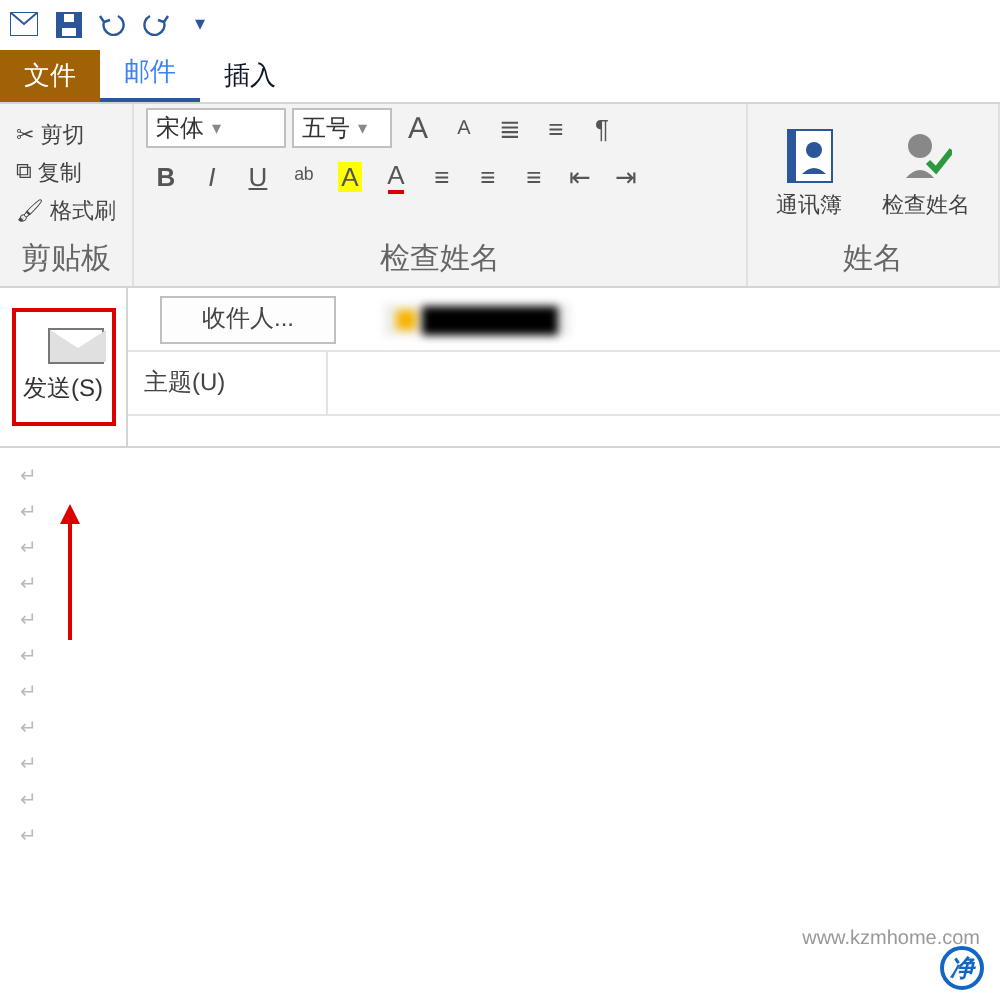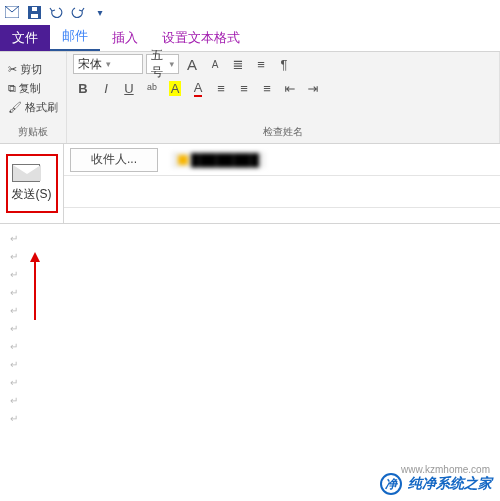--- a/index.html
+++ b/index.html
@@ -1,45 +1,45 @@
 <!DOCTYPE html>
 <html><head>
 <meta charset="utf-8">
 <style>
 *{margin:0;padding:0;box-sizing:border-box;font-family:"Microsoft YaHei","SimSun",sans-serif}
 body{width:500px;height:501px;overflow:hidden;background:#fff;font-size:12px;position:relative}
 .titlebar{height:24px;background:#fff;display:flex;align-items:center;padding:0 4px;gap:6px}
 .tb-ico{width:16px;height:16px;display:flex;align-items:center;justify-content:center}
 .tabs{height:28px;background:#fff;display:flex;align-items:end;border-bottom:1px solid #d4d4d4}
-.tab{padding:4px 12px;font-size:13px;color:#a21caf}
-.tab.file{background:#4c1d95;color:#fff}
+.tab{padding:4px 12px;font-size:13px;color:#0f172a}
+.tab.file{background:#a16207;color:#fff}
 .tab.active{color:#3b82f6;border-bottom:2px solid #2b579a}
 .ribbon{height:92px;background:#f3f3f3;display:flex;border-bottom:1px solid #d4d4d4}
 .rgrp{display:flex;flex-direction:column;padding:2px 6px;border-right:1px solid #e0e0e0}
 .rgrp-body{flex:1;display:flex;align-items:center;gap:4px}
-.rgrp-lbl{text-align:center;font-size:10px;color:#666;padding:2px 0}
+.rgrp-lbl{text-align:center;font-size:15px;color:#666;padding:2px 0}
 .paste-big{display:flex;flex-direction:column;align-items:center;gap:2px}
 .paste-ico{width:28px;height:34px;background:#f7d77a;border:1px solid #c9a93a;border-radius:2px;position:relative}
 .paste-ico:before{content:"";position:absolute;top:-4px;left:6px;width:16px;height:8px;background:#aaa;border-radius:2px}
 .mini-btns{display:flex;flex-direction:column;gap:2px;font-size:11px;color:#444}
 .mini-btn{display:flex;align-items:center;gap:3px;padding:1px 2px}
 .sel{height:20px;border:1px solid #c0c0c0;background:#fff;display:flex;align-items:center;padding:0 4px;font-size:12px;color:#333}
 .sel .dd{margin-left:4px;color:#888;font-size:9px}
 .tool-row{display:flex;gap:3px;align-items:center}
 .tb{width:20px;height:20px;display:flex;align-items:center;justify-content:center;color:#555;font-size:13px}
 .vbtn{display:flex;flex-direction:column;align-items:center;gap:2px;padding:2px 8px;font-size:11px;color:#444}
 .compose{display:flex;border-bottom:1px solid #d4d4d4}
 .send-col{width:64px;display:flex;flex-direction:column;align-items:center;justify-content:center;border-right:1px solid #d4d4d4;padding:10px 4px}
-.send-btn{border:2px solid #d00;padding:8px 4px;display:flex;flex-direction:column;align-items:flex-start;gap:4px;font-size:12px;color:#333}
+.send-btn{border:2px solid #d00;padding:8px 4px;display:flex;flex-direction:column;align-items:flex-end;gap:4px;font-size:12px;color:#333}
 .env-ico{width:28px;height:18px;border:1px solid #777;background:#fff;position:relative}
 .env-ico:before{content:"";position:absolute;inset:0;border-top:9px solid transparent;border-left:14px solid #e0e0e0;border-right:14px solid #e0e0e0}
 .fields{flex:1;display:flex;flex-direction:column}
 .frow{display:flex;align-items:center;border-bottom:1px solid #e4e4e4;height:32px}
 .flbl{width:100px;padding:0 8px;font-size:12px;color:#444;display:flex;align-items:center;height:100%;border-right:1px solid #e4e4e4}
-.flbl.btn{border:1px solid #c0c0c0;margin:3px 6px;background:#fdfdfd;height:24px;width:88px;justify-content:center}
+.flbl.btn{border:1px solid #c0c0c0;margin:3px 16px;background:#fdfdfd;height:24px;width:88px;justify-content:center}
 .fval{flex:1;padding:0 8px;display:flex;align-items:center;gap:4px}
 .fval input{border:none;outline:none;width:100%;font-size:12px}
 .recip-chip{background:#eee;padding:1px 6px;display:flex;align-items:center;gap:3px;filter:blur(2px)}
 .body-area{padding:6px 10px;height:200px;overflow:hidden;position:relative}
 .pmark{color:#bbb;font-size:10px;line-height:18px}
 .arrow{position:absolute;left:34px;top:260px;width:2px;height:60px;background:#d00}
 .arrow:before{content:"";position:absolute;top:-8px;left:-4px;width:0;height:0;border-left:5px solid transparent;border-right:5px solid transparent;border-bottom:10px solid #d00}
 .wm{position:absolute;right:8px;bottom:6px;display:flex;align-items:center;gap:6px;font-size:14px;color:#1367c4;font-style:italic;font-weight:bold}
 .wm-logo{width:22px;height:22px;border:2px solid #1367c4;border-radius:50%;display:flex;align-items:center;justify-content:center;font-size:12px}
 .wm-url{position:absolute;right:10px;bottom:26px;font-size:10px;color:#999}
@@ -72,21 +72,20 @@
         <path d="M4 2 A5 5 0 1 0 11 5 M11 5 L13 2 M11 5 L8 4" stroke="#2b579a" fill="none" stroke-width="1.2"></path>
       </svg>
     </span>
   <span class="tb-ico" style="color:#2b579a;font-size:10px">▾</span>
 </div>
 
 <div class="tabs">
   <div class="tab file">文件</div>
   <div class="tab active">邮件</div>
   <div class="tab">插入</div>
-  <div class="tab">设置文本格式</div>
 </div>
 
 <div class="ribbon">
   <div class="rgrp">
     <div class="rgrp-body">
       <div class="mini-btns">
         <div class="mini-btn">
             <span>✂</span>
             <span>剪切</span>
           </div>
@@ -103,21 +102,21 @@
     <div class="rgrp-lbl">剪贴板</div>
   </div>
 
   <div class="rgrp" style="flex:1">
     <div class="rgrp-body" style="flex-direction:column;align-items:flex-start;gap:4px">
       <div class="tool-row">
         <div class="sel" style="width:70px">
             <span>宋体</span>
             <span class="dd">▾</span>
           </div>
-        <div class="sel" style="width:33px">
+        <div class="sel" style="width:50px">
             <span>五号</span>
             <span class="dd">▾</span>
           </div>
         <div class="tb" style="font-size:15px">A</div>
         <div class="tb" style="font-size:10px">A</div>
         <div class="tb">≣</div>
         <div class="tb">≡</div>
         <div class="tb">¶</div>
       </div>
       <div class="tool-row">
@@ -134,37 +133,60 @@
         <div class="tb">≡</div>
         <div class="tb">≡</div>
         <div class="tb">≡</div>
         <div class="tb">⇤</div>
         <div class="tb">⇥</div>
       </div>
     </div>
     <div class="rgrp-lbl">检查姓名</div>
   </div>
 
+  <div class="rgrp">
+    <div class="rgrp-body">
+      <div class="vbtn">
+        <svg width="26" height="30">
+            <rect x="2" y="2" width="22" height="26" fill="#fff" stroke="#2b579a"></rect>
+            <rect x="2" y="2" width="4" height="26" fill="#2b579a"></rect>
+            <circle cx="15" cy="12" r="4" fill="#2b579a"></circle>
+            <path d="M9 24 Q15 18 21 24" fill="#2b579a"></path>
+          </svg>
+        <span>通讯簿</span>
+      </div>
+      <div class="vbtn">
+        <svg width="26" height="30">
+            <circle cx="10" cy="10" r="6" fill="#888"></circle>
+            <path d="M3 26 Q10 18 17 26" fill="#888"></path>
+            <path d="M14 18 L18 22 L26 12" stroke="#2b9a3e" stroke-width="3" fill="none"></path>
+          </svg>
+        <span>检查姓名</span>
+      </div>
+    </div>
+    <div class="rgrp-lbl">姓名</div>
+  </div>
 </div>
 
 <div class="compose">
   <div class="send-col">
     <div class="send-btn">
       <div class="env-ico"></div>
       <span>发送(S)</span>
     </div>
   </div>
   <div class="fields">
     <div class="frow">
       <div class="flbl btn">收件人...</div>
       <div class="fval">
         <span class="recip-chip"><span style="width:10px;height:10px;background:#f7b500;display:inline-block"></span>████████</span>
       </div>
     </div>
     <div class="frow">
+      <div class="flbl">主题(U)</div>
     </div>
   </div>
 </div>
 
 <div class="body-area">
   <div class="pmark">↵</div>
   <div class="pmark">↵</div>
   <div class="pmark">↵</div>
   <div class="pmark">↵</div>
   <div class="pmark">↵</div>
@@ -174,14 +196,13 @@
   <div class="pmark">↵</div>
   <div class="pmark">↵</div>
   <div class="pmark">↵</div>
 </div>
 
 <div class="arrow"></div>
 
 <div class="wm-url">www.kzmhome.com</div>
 <div class="wm">
   <div class="wm-logo">净</div>
-  <span>纯净系统之家</span>
 </div>
 
 </body></html>

